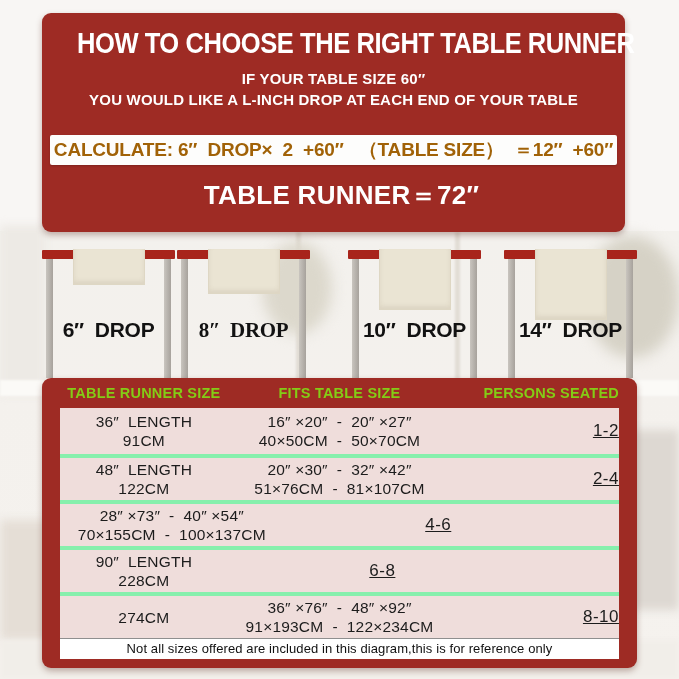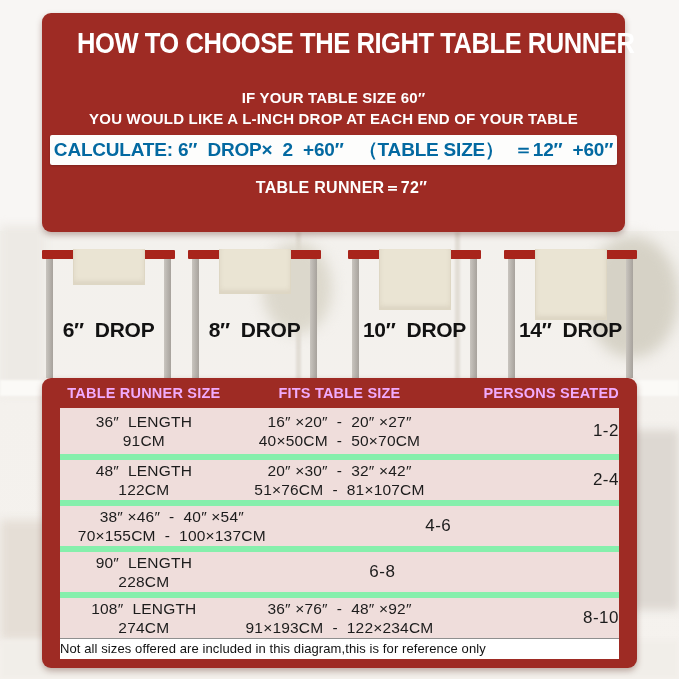--- a/index.html
+++ b/index.html
@@ -32,60 +32,60 @@
   .ph-desk-left{left:0;top:520px;width:60px;height:120px;background:#e5ded6;filter:blur(5px);}
   .ph-floor{left:0;top:640px;width:679px;height:39px;background:#f1eee9;filter:blur(2px);}
 
   
   .hero{position:absolute;left:42px;top:13px;width:583px;height:219px;
         background:var(--red);border-radius:9px;box-shadow:0 3px 6px rgba(90,40,30,.35);
         text-align:center;color:#fff;}
   .hero-title{margin-top:14px;font-size:29px;font-weight:bold;letter-spacing:-.5px;
               white-space:nowrap;transform:scaleX(.88);transform-origin:50% 50%;}
   .hero-sub{font-weight:bold;font-size:15px;line-height:21px;letter-spacing:.2px;}
-  .hero-sub.first{margin-top:27px;text-align:center;}
+  .hero-sub.first{margin-top:8px;text-align:center;}
   .calc-bar{position:absolute;left:8px;right:8px;top:122px;height:30px;background:#fdfdfc;
-            border-radius:2px;color:#0369a1;font-weight:bold;font-size:19px;line-height:30px;
+            border-radius:2px;color:#a16207;font-weight:bold;font-size:19px;line-height:30px;
             white-space:pre;text-align:center;letter-spacing:-.2px;overflow:hidden;
             transform:scaleX(1);box-shadow:0 1px 2px rgba(0,0,0,.2);}
-  .hero-result{position:absolute;left:0;right:0;top:165px;font-size:16px;font-weight:bold;
+  .hero-result{position:absolute;left:0;right:0;top:165px;font-size:26px;font-weight:bold;
                letter-spacing:.3px;white-space:pre;padding-left:16px;}
 
   
   .fig{position:absolute;top:248px;width:133px;height:134px;}
-  .fig-1{left:42px;}  .fig-2{left:188px;}  .fig-3{left:348px;}  .fig-4{left:504px;}
+  .fig-1{left:42px;}  .fig-2{left:177px;font-family:Liberation Serif, serif;}  .fig-3{left:348px;}  .fig-4{left:504px;}
   .fig .bar{position:absolute;left:0;right:0;top:2px;height:9px;background:var(--bar-red);border-radius:1px;}
   .fig .leg{position:absolute;top:11px;width:7px;height:119px;
             background:linear-gradient(90deg,#c9c5bf,#a7a29c);}
   .fig .leg.l{left:4px;} .fig .leg.r{right:4px;}
   .fig .runner{position:absolute;left:31px;width:72px;top:1px;background:var(--runner);
                border:1px solid #ded7c4;border-top:none;
                box-shadow:inset 0 -3px 4px rgba(120,110,80,.12);}
   .fig-1 .runner{height:36px;} .fig-2 .runner{height:45px;}
   .fig-3 .runner{height:61px;} .fig-4 .runner{height:71px;}
   .fig .drop-label{position:absolute;left:-14px;right:-14px;top:70px;text-align:center;
                    color:#121212;font-size:21px;font-weight:600;white-space:pre;
                    letter-spacing:-.3px;}
 
   
   .size-table{position:absolute;left:42px;top:378px;width:595px;height:290px;
               background:var(--red);border-radius:9px;box-shadow:0 3px 6px rgba(90,40,30,.35);
               padding:0 18px 6px;}
-  .thead{display:flex;height:30px;align-items:center;color:#f0abfc;font-weight:bold;
+  .thead{display:flex;height:30px;align-items:center;color:#84cc16;font-weight:bold;
          font-size:14.5px;letter-spacing:.2px;}
   .tbody{background:rgba(255,255,255,.84);}
   .trow{display:flex;height:46px;align-items:center;}
-  .trow + .trow{border-top:6px solid #86efac;}
+  .trow + .trow{border-top:4px solid #86efac;}
   .c1{width:30%;text-align:center;}
   .c2{width:40%;text-align:center;}
   .c3{width:30%;text-align:right;}
   .cell-line{font-size:15.5px;line-height:19px;color:var(--ink);white-space:pre;letter-spacing:.2px;}
-  .persons{font-size:17px;color:var(--ink);letter-spacing:.5px;}
+  .persons{font-size:17px;color:var(--ink);letter-spacing:.5px;text-decoration:underline;}
   .note{height:21px;line-height:20px;background:#fff;border-top:1px solid #8f8f8f;
-        font-size:13px;color:#111;letter-spacing:.1px;}
+        font-size:13px;color:#111;text-align:center;letter-spacing:.1px;}
 </style>
 </head>
 <body>
 
 <div class="stage">
 
   <div class="photo">
     <div class="ph ph-wall-left"></div>
     <div class="ph ph-frame1"></div>
     <div class="ph ph-frame2"></div>
@@ -168,41 +168,40 @@
           <div class="cell-line">20″ ×30″  -  32″ ×42″</div>
           <div class="cell-line">51×76CM  -  81×107CM</div>
         </div>
         <div class="c3">
           <div class="persons">2-4</div>
         </div>
       </div>
 
       <div class="trow">
         <div class="c2">
-          <div class="cell-line">38″ ×46″  -  40″ ×54″</div>
+          <div class="cell-line">28″ ×73″  -  40″ ×54″</div>
           <div class="cell-line">70×155CM  -  100×137CM</div>
         </div>
         <div class="c3">
           <div class="persons">4-6</div>
         </div>
       </div>
 
       <div class="trow">
         <div class="c1">
           <div class="cell-line">90″  LENGTH</div>
           <div class="cell-line">228CM</div>
         </div>
         <div class="c3">
           <div class="persons">6-8</div>
         </div>
       </div>
 
       <div class="trow">
         <div class="c1">
-          <div class="cell-line">108″  LENGTH</div>
           <div class="cell-line">274CM</div>
         </div>
         <div class="c2">
           <div class="cell-line">36″ ×76″  -  48″ ×92″</div>
           <div class="cell-line">91×193CM  -  122×234CM</div>
         </div>
         <div class="c3">
           <div class="persons">8-10</div>
         </div>
       </div>

